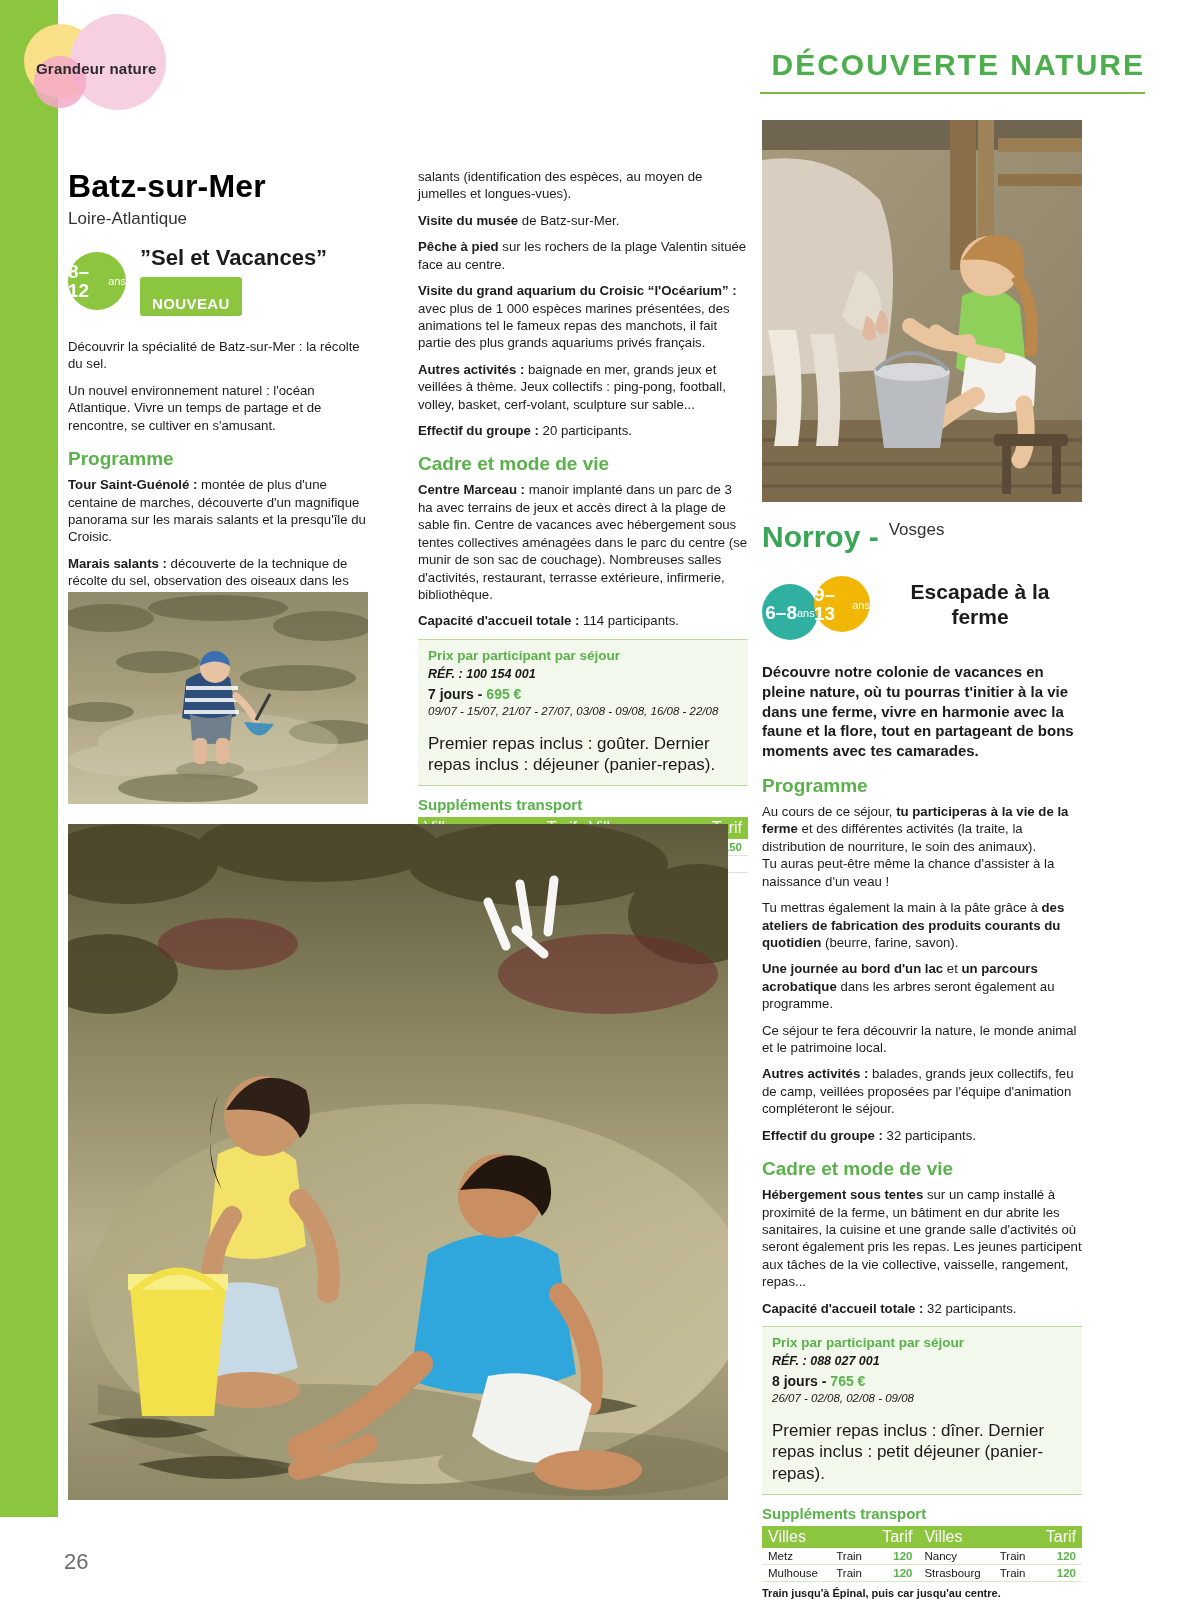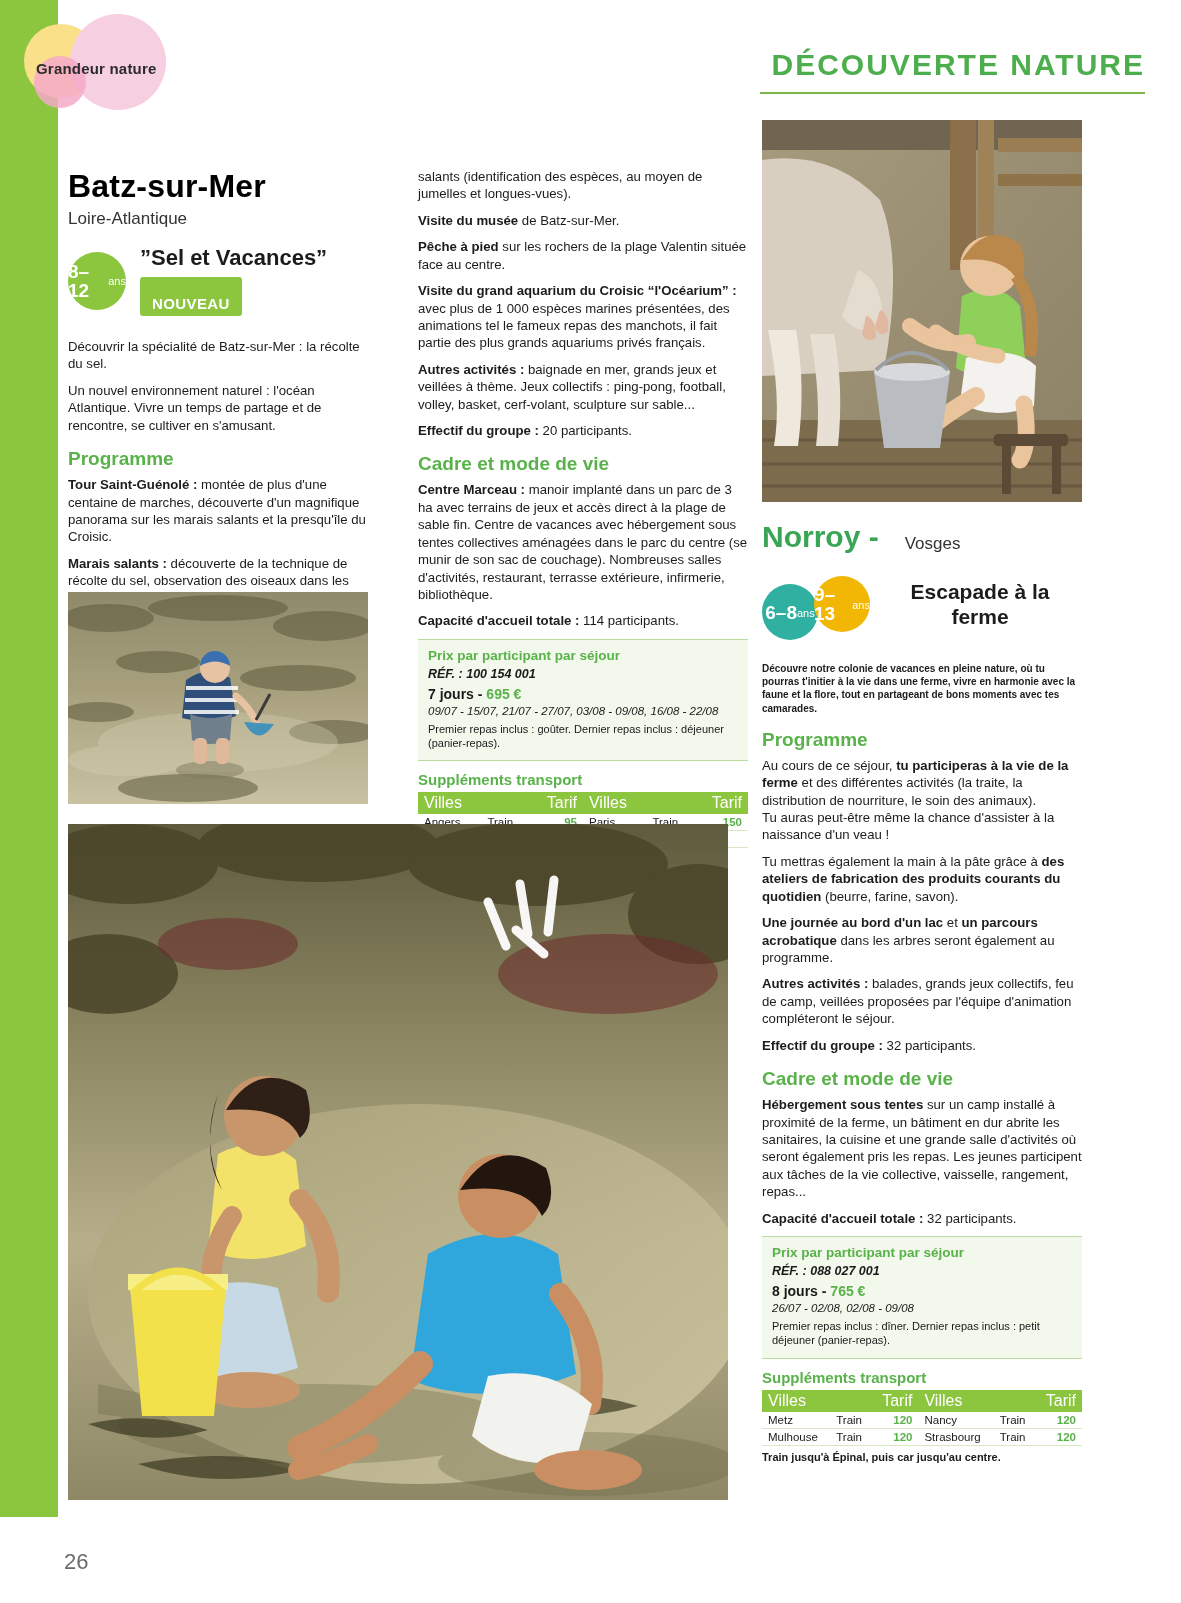--- a/index.html
+++ b/index.html
@@ -60,42 +60,42 @@
     font-size:15px; padding:18px 12px 4px; border-radius:3px; letter-spacing:.4px;
   }
   .title-quote { font-size:22px; font-weight:bold; color:#1c1c1c; }
   
   .pricebox { border-top:1px solid #bcd9a0; border-bottom:1px solid #bcd9a0; background:#f3f8ec; padding:8px 10px 10px; }
   .pricebox .pb-title { color:#59b24a; font-size:13.5px; font-weight:bold; margin-bottom:4px; }
   .pricebox .ref { font-size:12.5px; font-style:italic; font-weight:bold; }
   .pricebox .dur { font-size:14px; font-weight:bold; margin-top:5px; }
   .pricebox .dur .eur { color:#59b24a; }
   .pricebox .dates { font-size:11.5px; font-style:italic; margin-top:3px; }
-  .pricebox .meals { font-size:11px; margin-top:6px; line-height:1.25; }
+  .pricebox .meals { font-size:17px; margin-top:16px; line-height:1.25; }
   
   .sup-title { color:#59b24a; font-size:15px; font-weight:bold; margin:10px 0 4px; }
   table.trans { width:100%; border-collapse:collapse; font-size:11.5px; }
   table.trans th {
     background:#8cc63e; color:#fff; font-weight:normal; text-align:left;
     padding:2px 6px; font-size:16px;
   }
   table.trans th.r, table.trans td.r { text-align:right; }
   table.trans td { padding:2px 6px; border-bottom:1px solid #d8e8c4; }
   table.trans td.price { color:#59b24a; font-weight:bold; text-align:right; }
   .trans-note { font-size:11px; font-weight:bold; margin-top:5px; }
   
   .col-a { position:absolute; left:68px; top:168px; width:300px; }
   .col-b { position:absolute; left:418px; top:168px; width:330px; }
   .col-c { position:absolute; left:762px; top:520px; width:320px; }
   
   .photo { position:absolute; overflow:hidden; background:#cfd8c8; }
   .pg { position:absolute; inset:0; }
   
   .pageno { position:absolute; left:64px; bottom:28px; font-size:22px; color:#6b6b6b; }
-  .norroy-head { display:flex; align-items:flex-end; gap:26px; }
+  .norroy-head { display:flex; align-items:flex-start; gap:10px; }
   .norroy-title { font-size:30px; font-weight:bold; color:#3aa655; }
   .norroy-dep { font-size:17px; color:#333; }
   .escapade { font-size:21px; font-weight:bold; color:#1c1c1c; line-height:1.2; }
 </style>
 </head>
 <body>
 
 <div class="left-edge"></div>
 <div class="left-edge-bottom"></div>
 
@@ -388,34 +388,35 @@
       <span class="n">6–8</span>
       <span class="u">ans</span>
     </div>
     <div class="badge badge-yellow" style="width:56px;height:56px;margin-left:-10px;">
       <span class="n">9–13</span>
       <span class="u">ans</span>
     </div>
     <div class="escapade" style="margin-left:14px; width:180px; text-align:center;">Escapade à la ferme</div>
   </div>
 
-  <p style="margin-top:22px; font-weight:bold; font-size:10px;">Découvre notre colonie de vacances en pleine nature, où tu pourras t'initier à la vie dans une ferme, vivre en harmonie avec la faune et la flore, tout en partageant de bons moments avec tes camarades.</p>
+  <p style="margin-top:22px; font-weight:bold; font-size:15px;">Découvre notre colonie de vacances en pleine nature, où tu pourras t'initier à la vie dans une ferme, vivre en harmonie avec la faune et la flore, tout en partageant de bons moments avec tes camarades.</p>
 
   <div class="sect-title">Programme</div>
 
   <p>
     <span>Au cours de ce séjour, </span><b>tu participeras à la vie de la ferme</b><span style="white-space:pre-line;"> et des différentes activités (la traite, la distribution de nourriture, le soin des animaux).
 Tu auras peut-être même la chance d'assister à la naissance d'un veau !</span>
   </p>
   <p>
     <span>Tu mettras également la main à la pâte grâce à </span><b>des ateliers de fabrication des produits courants du quotidien</b><span> (beurre, farine, savon).</span>
   </p>
   <p>
     <b>Une journée au bord d'un lac</b><span> et </span><b>un parcours acrobatique</b><span> dans les arbres seront également au programme.</span>
   </p>
+  <p>Ce séjour te fera découvrir la nature, le monde animal et le patrimoine local.</p>
   <p>
     <b>Autres activités :</b><span> balades, grands jeux collectifs, feu de camp, veillées proposées par l'équipe d'animation compléteront le séjour.</span>
   </p>
   <p>
     <b>Effectif du groupe :</b><span> 32 participants.</span>
   </p>
 
   <div class="sect-title">Cadre et mode de vie</div>
   <p><b>Hébergement sous tentes</b><span> sur un camp installé à proximité de la ferme, un bâtiment en dur abrite les sanitaires, la cuisine et une grande salle d'activités où seront également pris les repas. Les jeunes participent aux tâches de la vie collective, vaisselle, rangement, repas...</span></p>
   <p><b>Capacité d'accueil totale :</b><span> 32 participants.</span></p>

